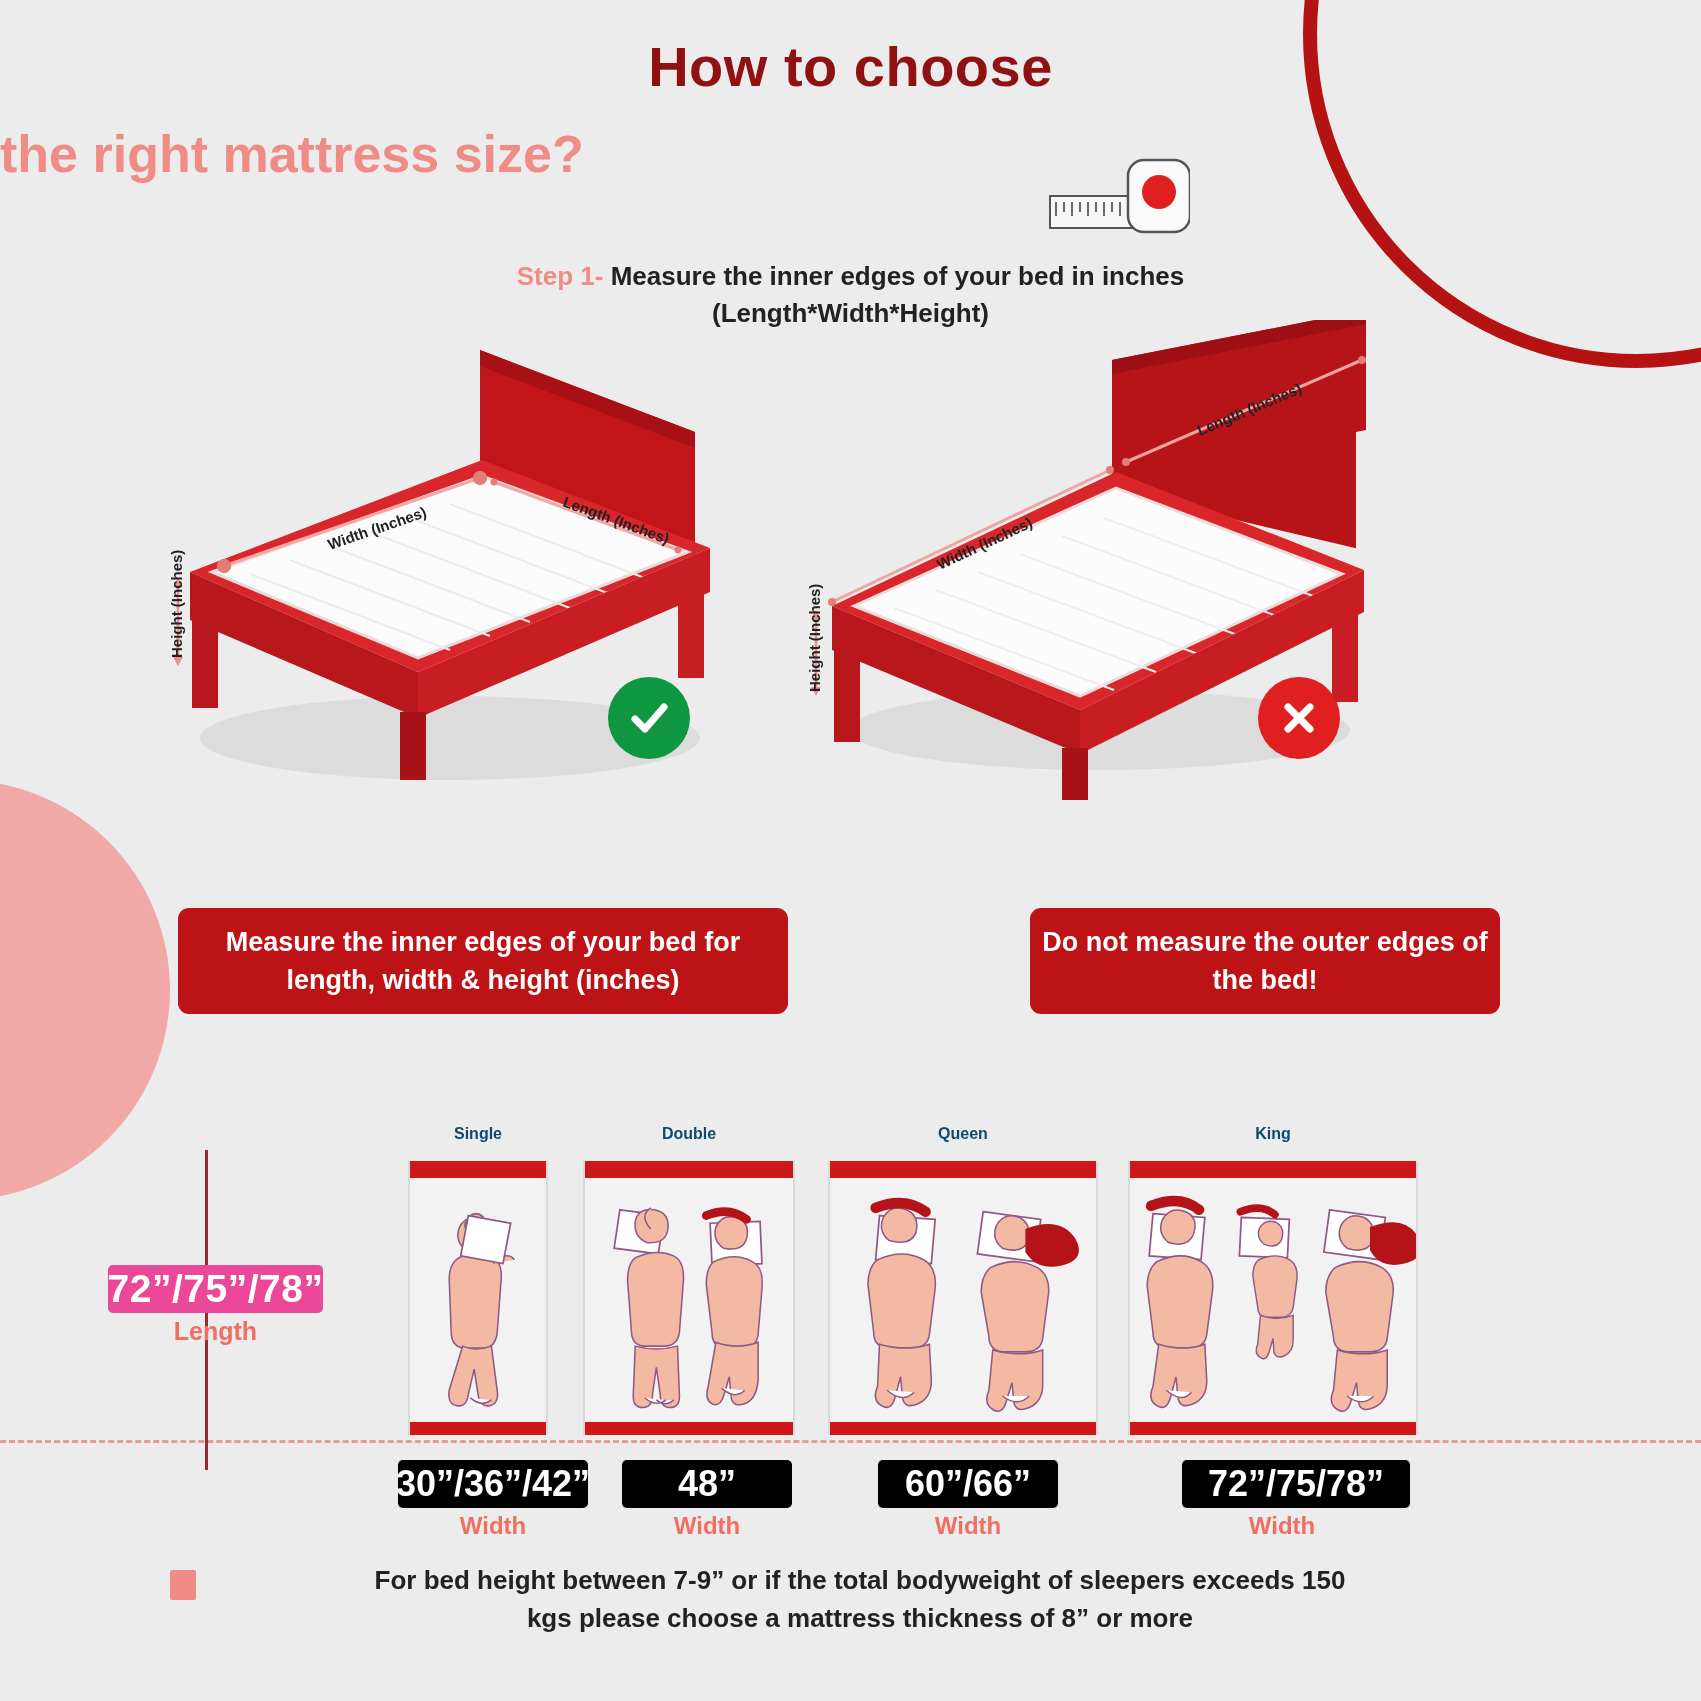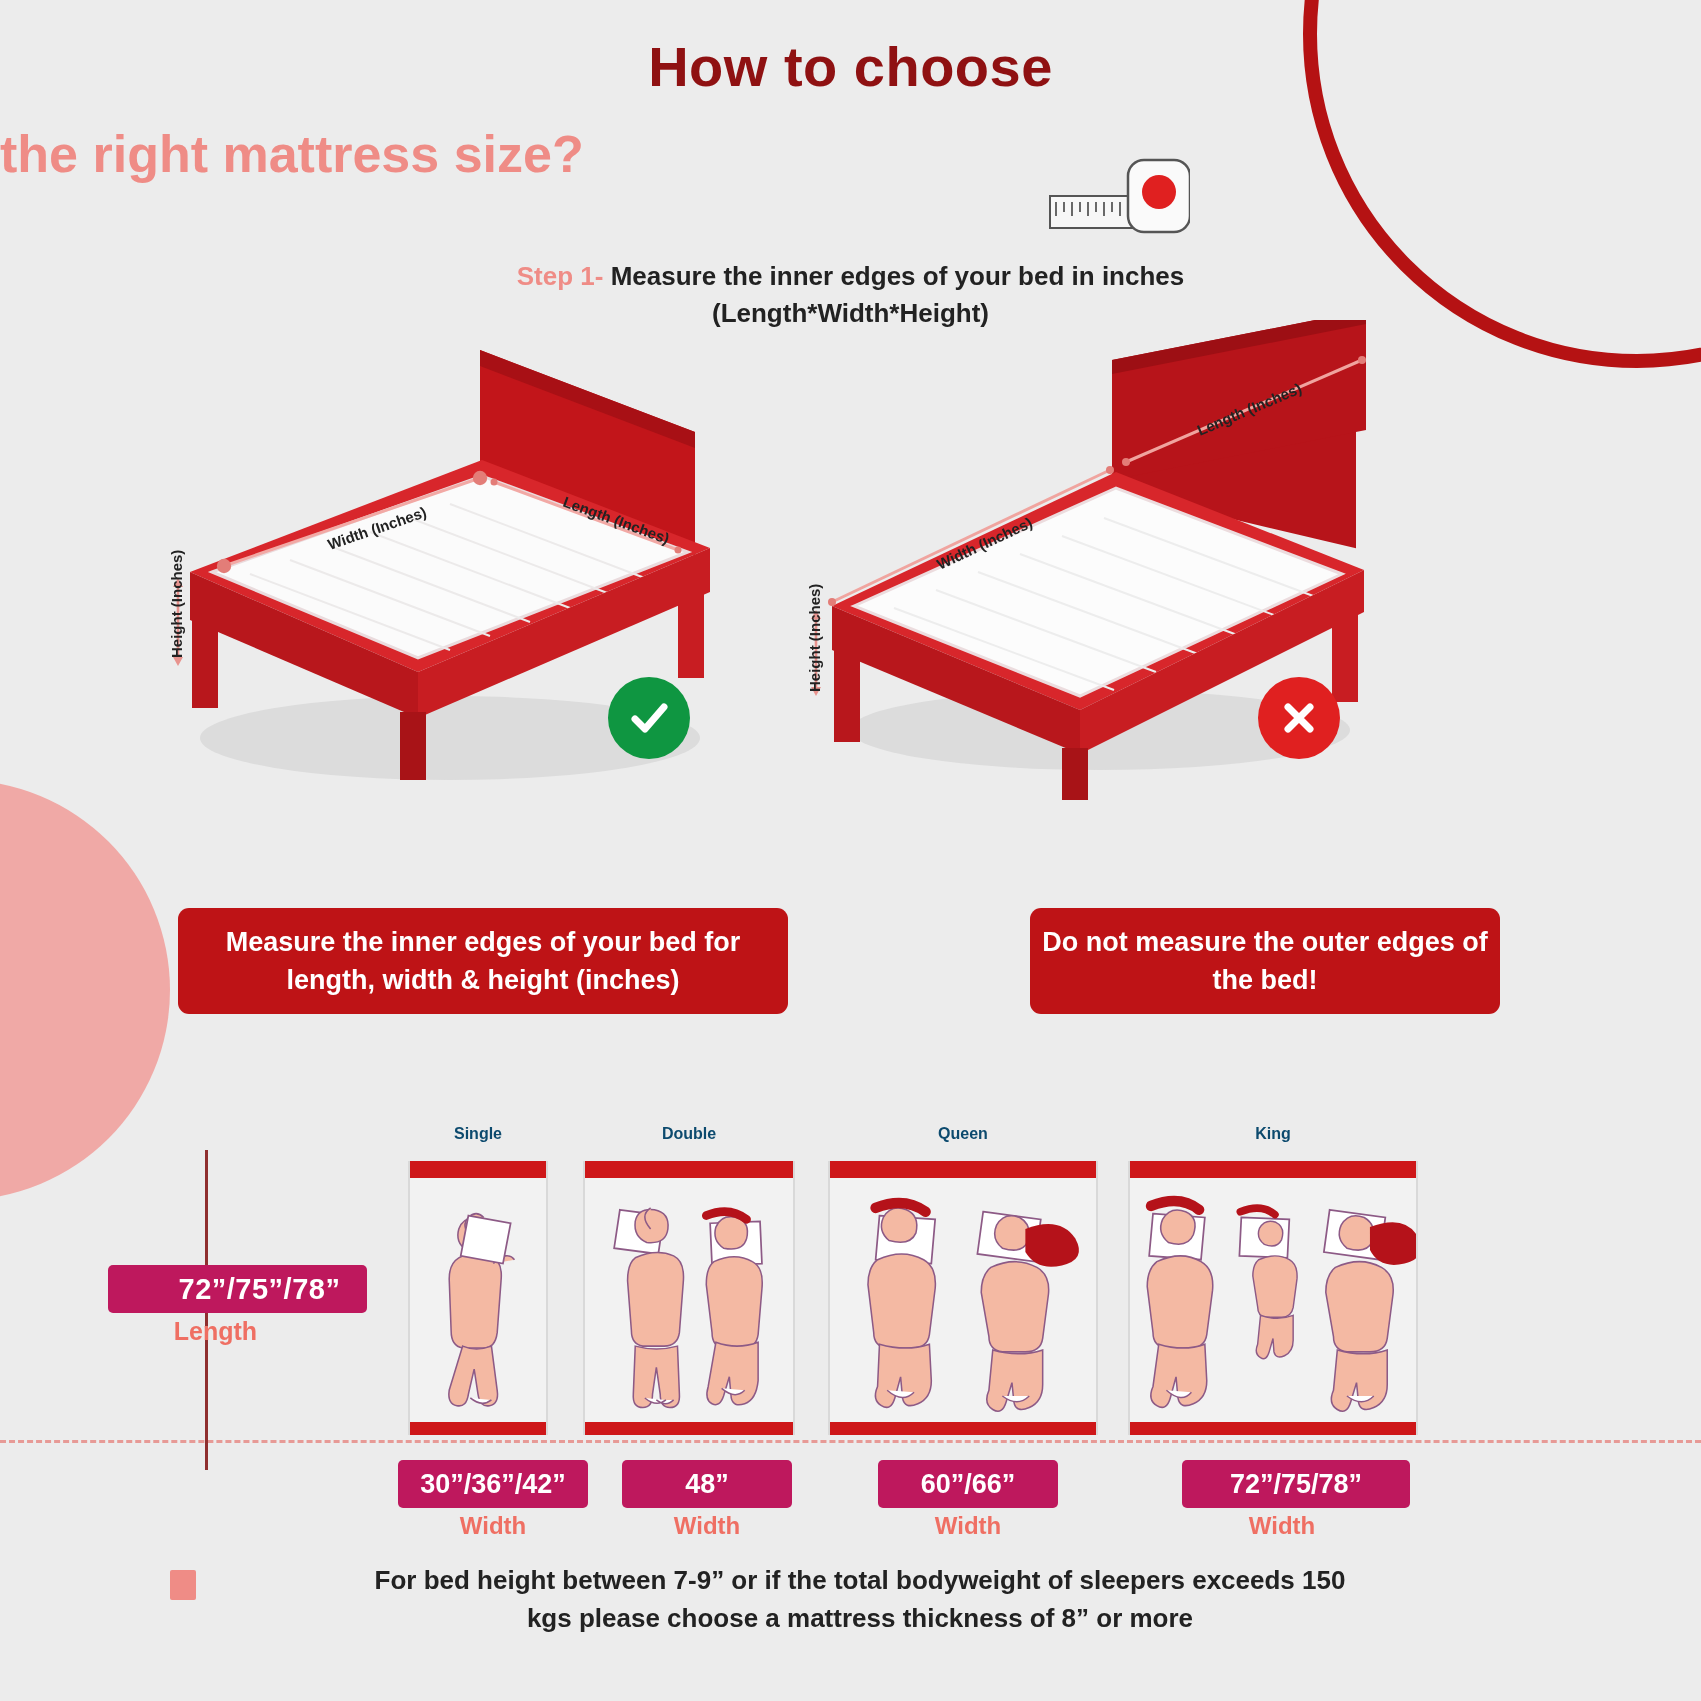--- a/index.html
+++ b/index.html
@@ -103,34 +103,34 @@
   .col-single{left:0px;width:140px;}
   .col-double{left:175px;width:212px;}
   .col-queen{left:420px;width:270px;}
   .col-king{left:720px;width:290px;}
 
   
   .len-block{position:absolute;left:108px;top:1155px;width:230px;}
   .len-arrow{position:absolute;left:97px;top:-5px;width:3px;height:320px;background:#8f2f2f;}
   .lenbadge{
     position:absolute;left:0;top:110px;width:215px;height:48px;
-    background:#be185d;color:#fff;border-radius:5px;
+    background:#ec4899;color:#fff;border-radius:5px;
     display:flex;align-items:center;justify-content:center;
-    font-size:29px;font-weight:bold;letter-spacing:.5px;padding-left:44px;
+    font-size:39px;font-weight:bold;letter-spacing:.5px;
   }
   .lenlabel{
     position:absolute;left:0;top:162px;width:215px;text-align:center;
     color:#ef6f63;font-size:25px;font-weight:bold;
   }
 
   
   .wbadge{
-    position:absolute;background:#be185d;color:#fff;border-radius:5px;height:48px;
+    position:absolute;background:#000000;color:#fff;border-radius:5px;height:48px;
     display:flex;align-items:center;justify-content:center;
-    font-size:27px;font-weight:bold;
+    font-size:36px;font-weight:bold;
   }
   .wlabel{
     position:absolute;text-align:center;color:#ef6f63;
     font-size:24px;font-weight:bold;
   }
 
   
   .foot{
     position:absolute;left:170px;top:1562px;width:1380px;text-align:center;
     font-size:26px;font-weight:600;color:#222;line-height:1.45;

